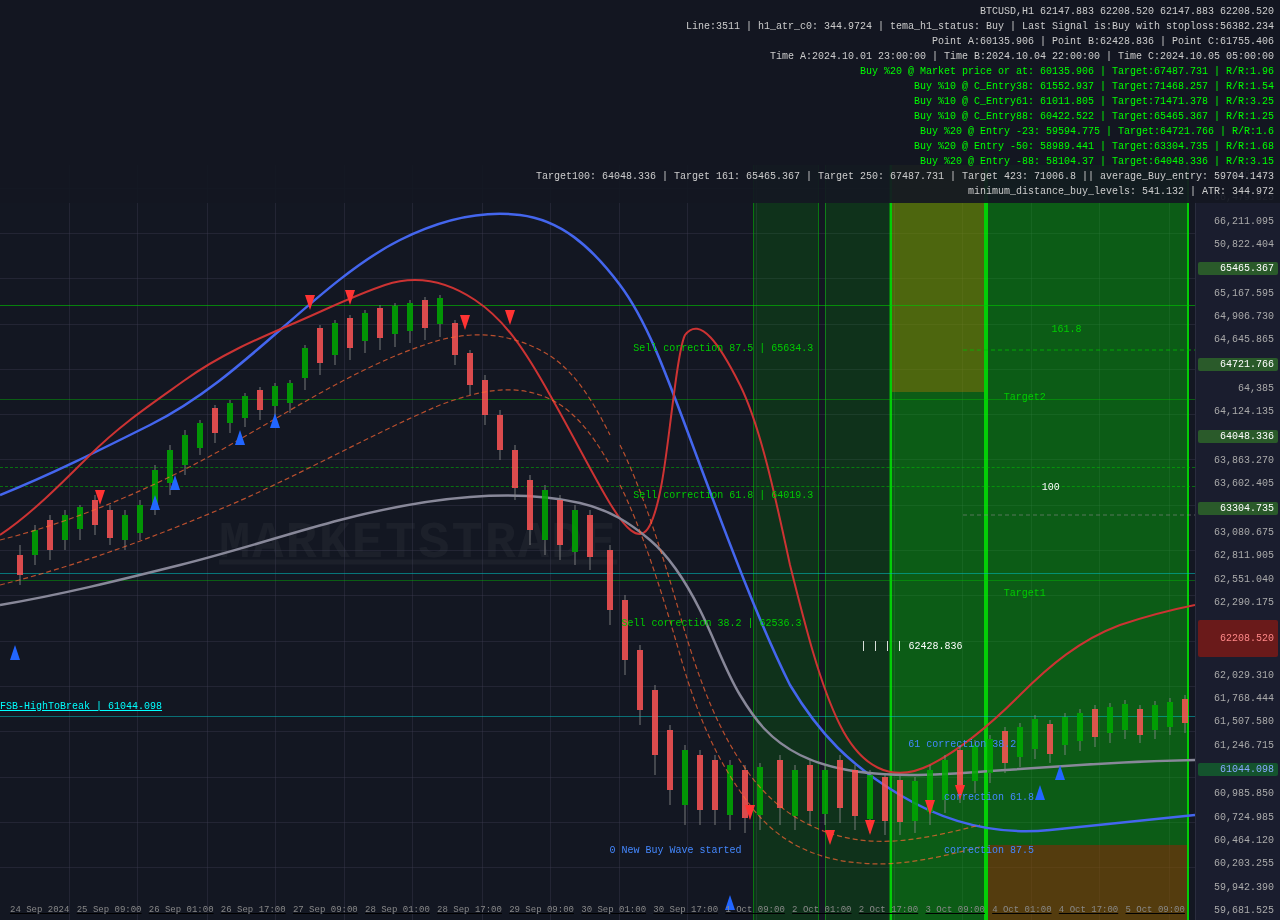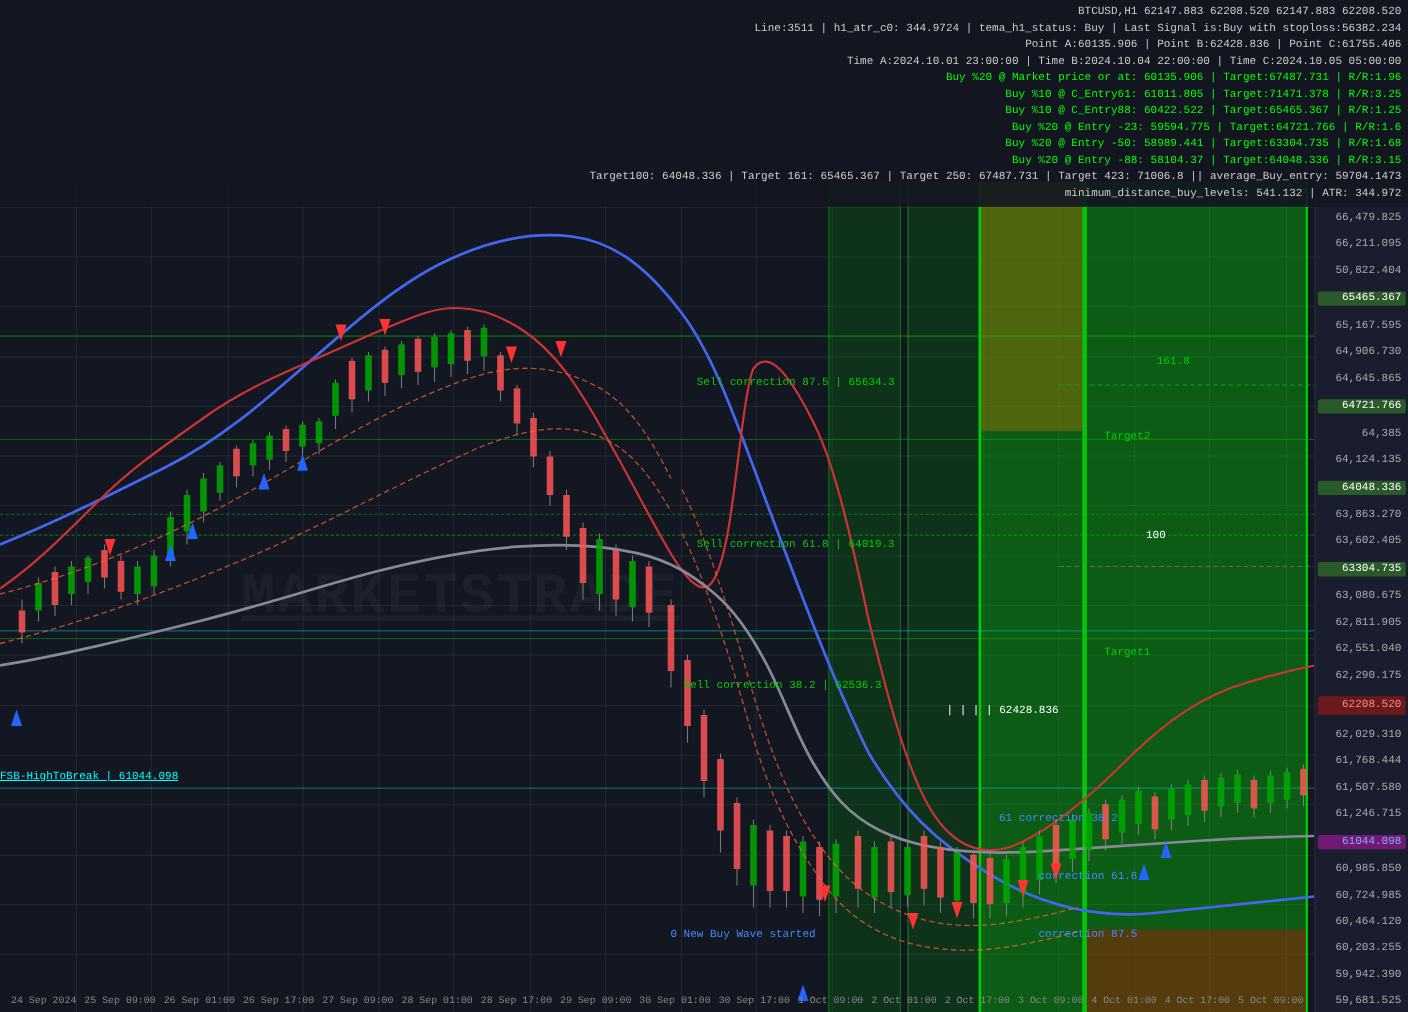--- a/index.html
+++ b/index.html
@@ -74,44 +74,45 @@
     }
 
     .price-label.highlighted {
       background: #2a5a2a;
       color: #ffffff;
       padding: 1px 4px;
       border-radius: 2px;
     }
 
     .price-label.highlighted-blue {
-      background: #701a75;
+      background: #14532d;
       color: #88aaff;
       padding: 1px 4px;
       border-radius: 2px;
     }
 
     .price-label.highlighted-red {
       background: #6a1a1a;
       color: #ff8888;
-      padding: 3px 4px;
+      padding: 13px 4px;
       border-radius: 2px;
     }
 
     
     #time-axis {
       position: absolute;
       top: 900px;
       left: 0;
       width: 1195px;
       height: 20px;
       display: flex;
       align-items: center;
       justify-content: space-between;
       padding: 0 10px;
+      text-decoration: underline;
     }
 
     .time-label {
       font-size: 9px;
       color: #888888;
     }
 
     
     .grid-h {
       position: absolute;
@@ -218,20 +219,23 @@
       <span>Line:3511 | h1_atr_c0: 344.9724 | tema_h1_status: Buy | Last Signal is:Buy with stoploss:56382.234</span>
     </div>
     <div class="info-line">
       <span>Point A:60135.906 | Point B:62428.836 | Point C:61755.406</span>
     </div>
     <div class="info-line">
       <span>Time A:2024.10.01  23:00:00 | Time B:2024.10.04  22:00:00 | Time C:2024.10.05  05:00:00</span>
     </div>
     <div class="info-line">
       <span class="green">Buy %20 @ Market price or at: 60135.906 | Target:67487.731 | R/R:1.96</span>
+    </div>
+    <div class="info-line">
+      <span class="green">Buy %10 @ C_Entry38: 61552.937 | Target:71468.257 | R/R:1.54</span>
     </div>
     <div class="info-line">
       <span class="green">Buy %10 @ C_Entry61: 61011.805 | Target:71471.378 | R/R:3.25</span>
     </div>
     <div class="info-line">
       <span class="green">Buy %10 @ C_Entry88: 60422.522 | Target:65465.367 | R/R:1.25</span>
     </div>
     <div class="info-line">
       <span class="green">Buy %20 @ Entry -23: 59594.775 | Target:64721.766 | R/R:1.6</span>
     </div>

